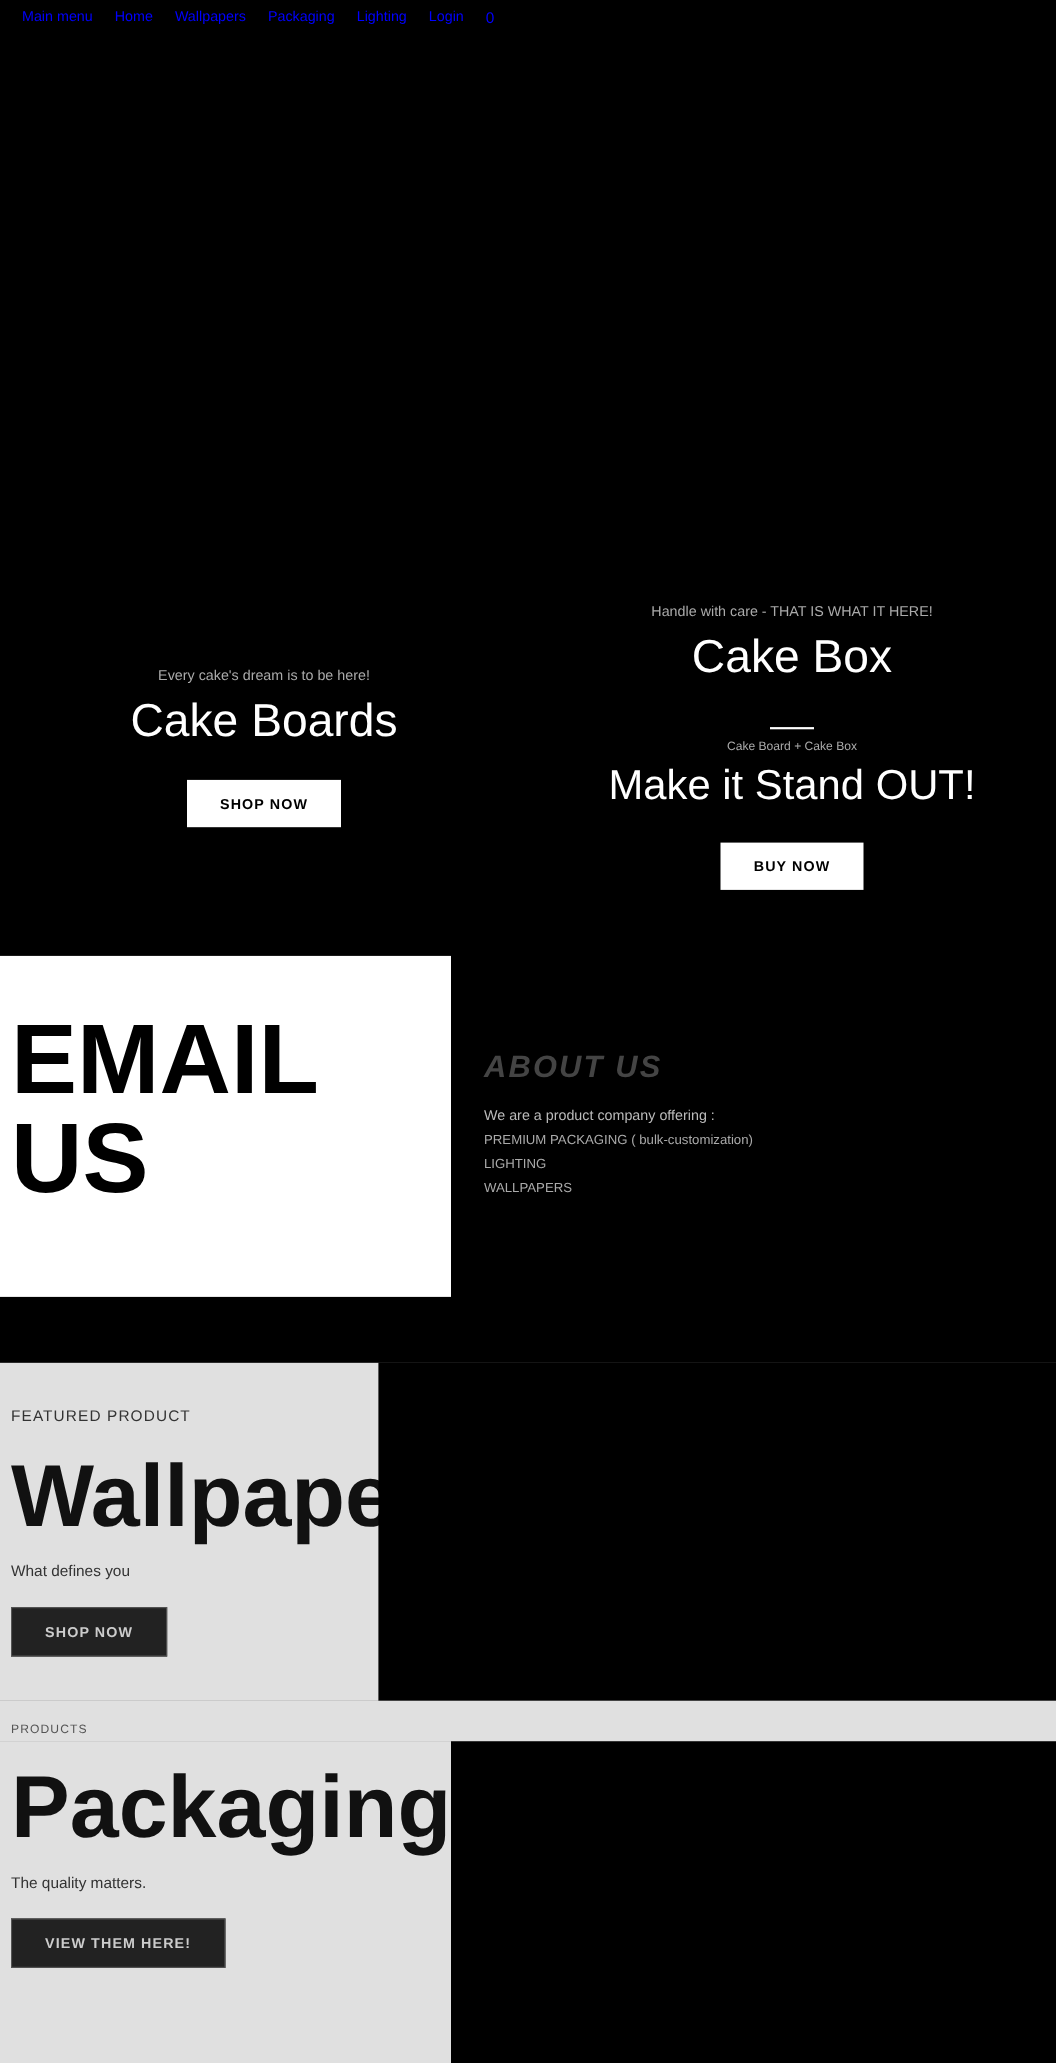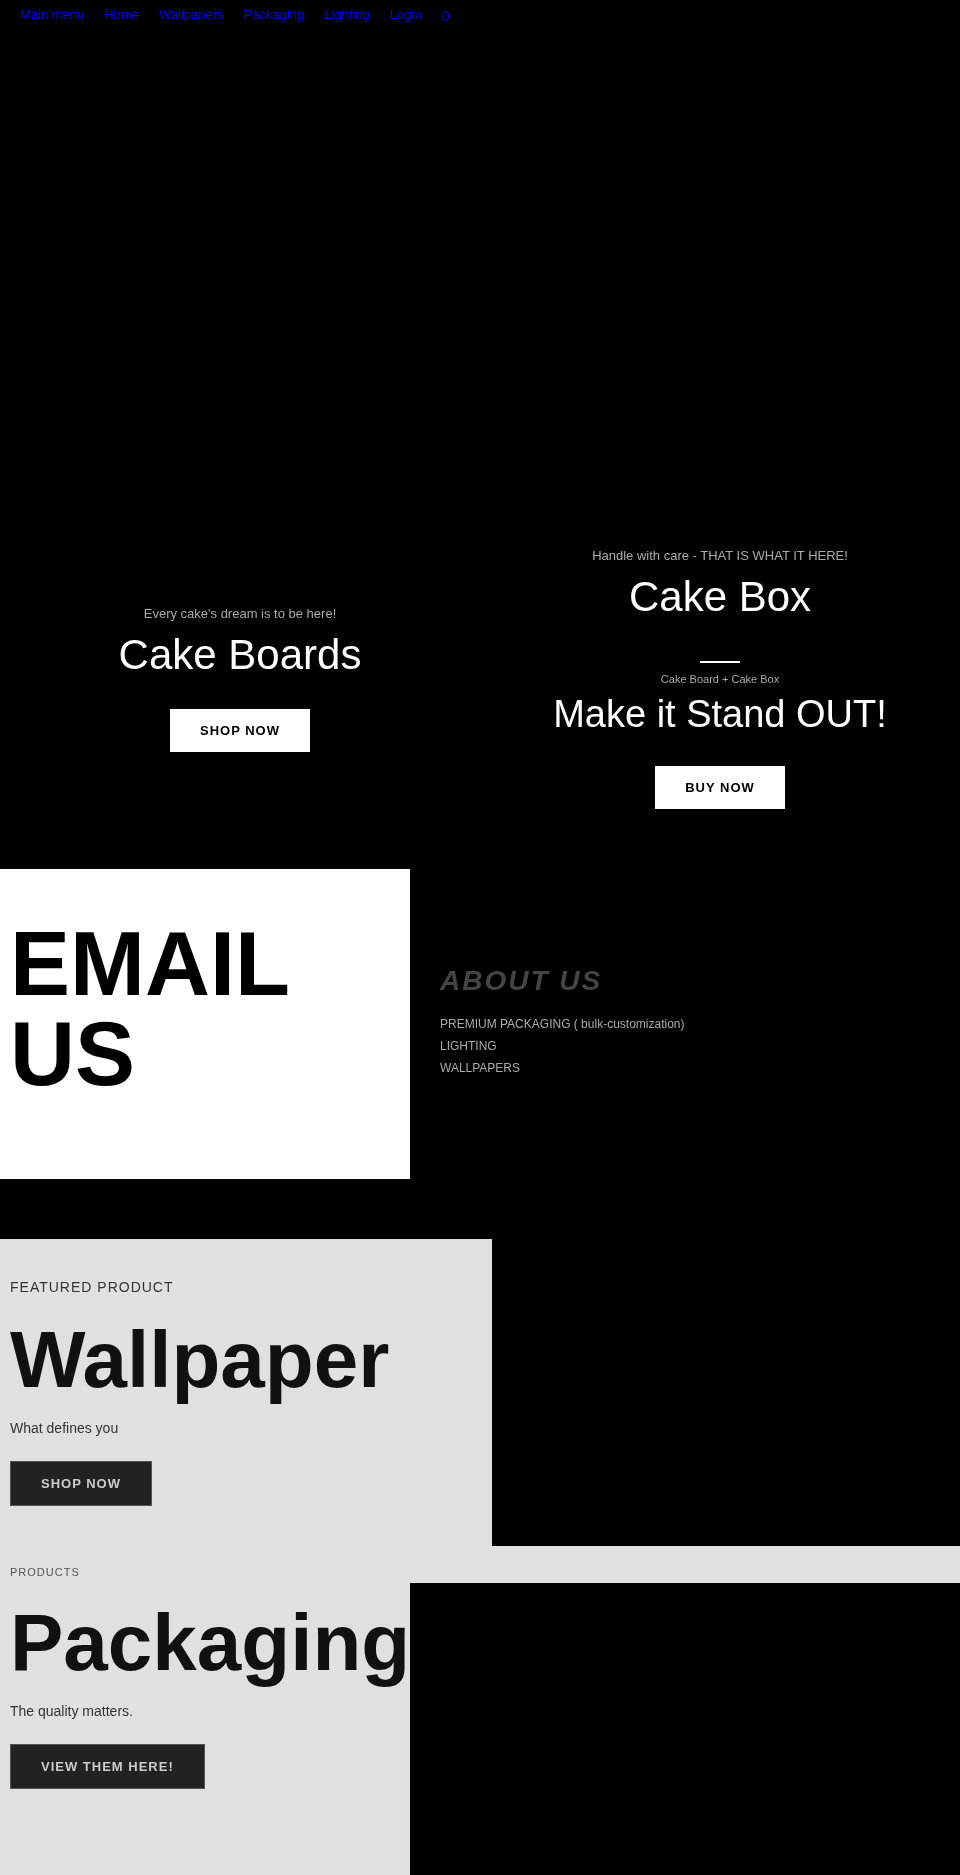--- a/index.html
+++ b/index.html
@@ -161,21 +161,21 @@
 
     
     .featured-row {
       display: flex;
       background: #e0e0e0;
       width: 960px;
       margin-top: 60px;
     }
     .featured-left {
       background: #e0e0e0;
-      width: 492px;
+      width: 344px;
       padding: 40px 20px 40px 10px;
     }
     .featured-label {
       font-size: 11px;
       color: #555;
       letter-spacing: 1px;
       text-transform: uppercase;
       margin-bottom: 10px;
     }
     .featured-left h1 {
@@ -266,20 +266,21 @@
 
 <div class="email-about-row">
   <div class="email-section">
     <h1>
       <span>EMAIL</span><br>
       <span>US</span>
     </h1>
   </div>
   <div class="about-section">
     <h2>ABOUT US</h2>
+    <p>We are a product company offering :</p>
     <p class="about-item">PREMIUM PACKAGING ( bulk-customization)</p>
     <p class="about-item">LIGHTING</p>
     <p class="about-item">WALLPAPERS</p>
   </div>
 </div>
 
 <div class="featured-row">
   <div class="featured-left">
     <p class="featured-label">Featured Product</p>
     <h1>Wallpaper</h1>

